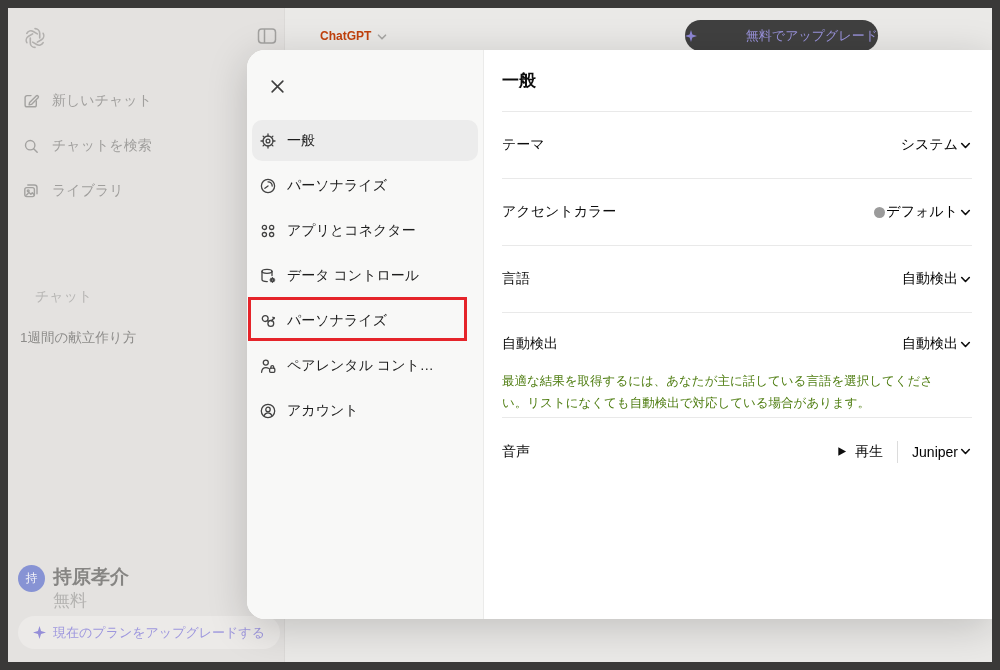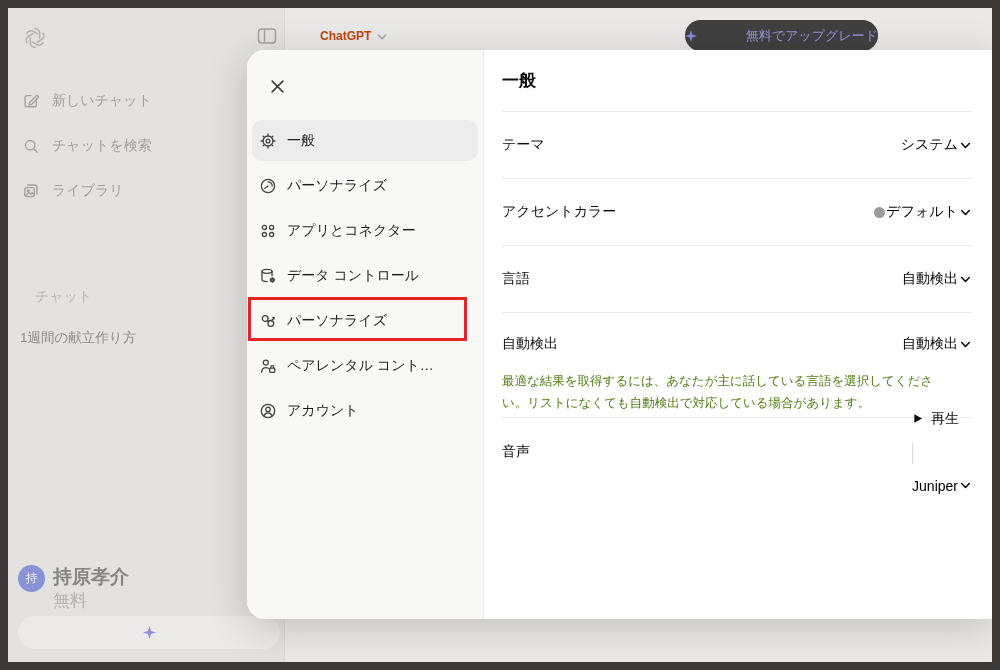--- a/index.html
+++ b/index.html
@@ -109,21 +109,21 @@
     display:flex; align-items:center; gap:1px;
     font-size:14px; color:#000000; cursor:pointer; background:none; border:none;
     font-family:inherit;
   }
   .row-top { display:flex; align-items:center; justify-content:space-between; height:34px; }
   .row-desc {
     margin-top:10px; max-width:448px;
     font-size:12.5px; line-height:1.75; color:#4d7c0f;
   }
   .dot { width:11px; height:11px; border-radius:50%; background:#9b9b9b; }
-  .voice-controls { display:flex; align-items:flex-start; gap:14px;flex-direction:column; }
+  .voice-controls { display:flex; align-items:center; gap:14px; }
   .play-btn {
     display:flex; align-items:center; gap:8px;
     background:none; border:none; font-size:14px; color:#0d0d0d;
     font-family:inherit; cursor:pointer;
   }
   .vdivider { width:1px; height:22px; background:#dcdcdc; }
   .chev { color:#0d0d0d; display:flex; }
   .chev-dim { color:#a7a6a4; display:flex; }
 </style>
 </head>
@@ -192,20 +192,21 @@
       <div>
         <div class="sb-user-name">持原孝介</div>
         <div class="sb-user-plan">無料</div>
       </div>
     </div>
 
     <button class="sb-upgrade">
       <svg width="13" height="13" viewBox="0 0 12 12" fill="#948dd8">
           <path d="M6 0l1.4 4.6L12 6 7.4 7.4 6 12 4.6 7.4 0 6l4.6-1.4z"></path>
         </svg>
+      <span>現在のプランをアップグレードする</span>
     </button>
   </div>
 
   <div class="topbar-title">
     <span>ChatGPT</span>
     <span class="chev-dim">
       <svg width="12" height="12" viewBox="0 0 12 12">
           <path d="M2.5 4.2L6 7.8l3.5-3.6" fill="none" stroke="currentColor" stroke-width="1.6" stroke-linecap="round" stroke-linejoin="round"></path>
         </svg>
     </span>

